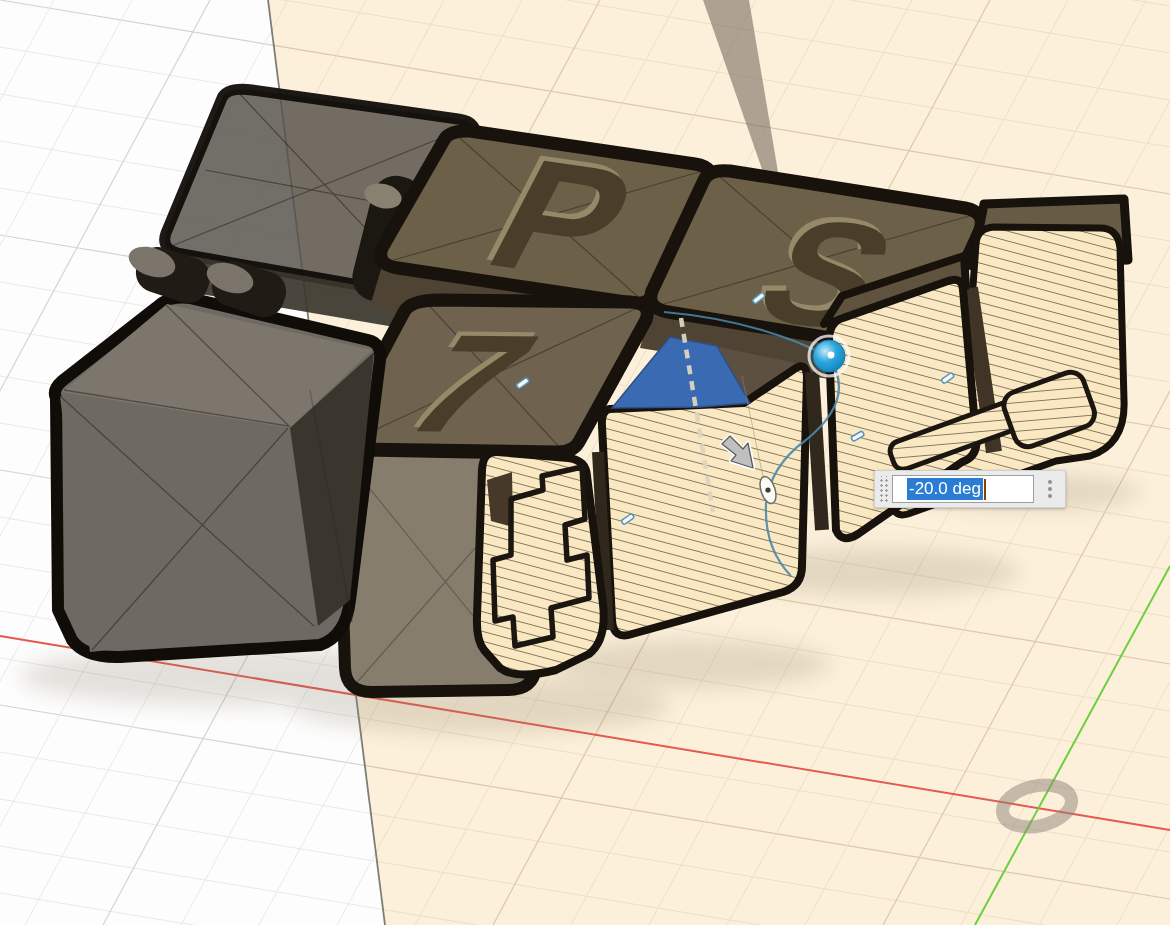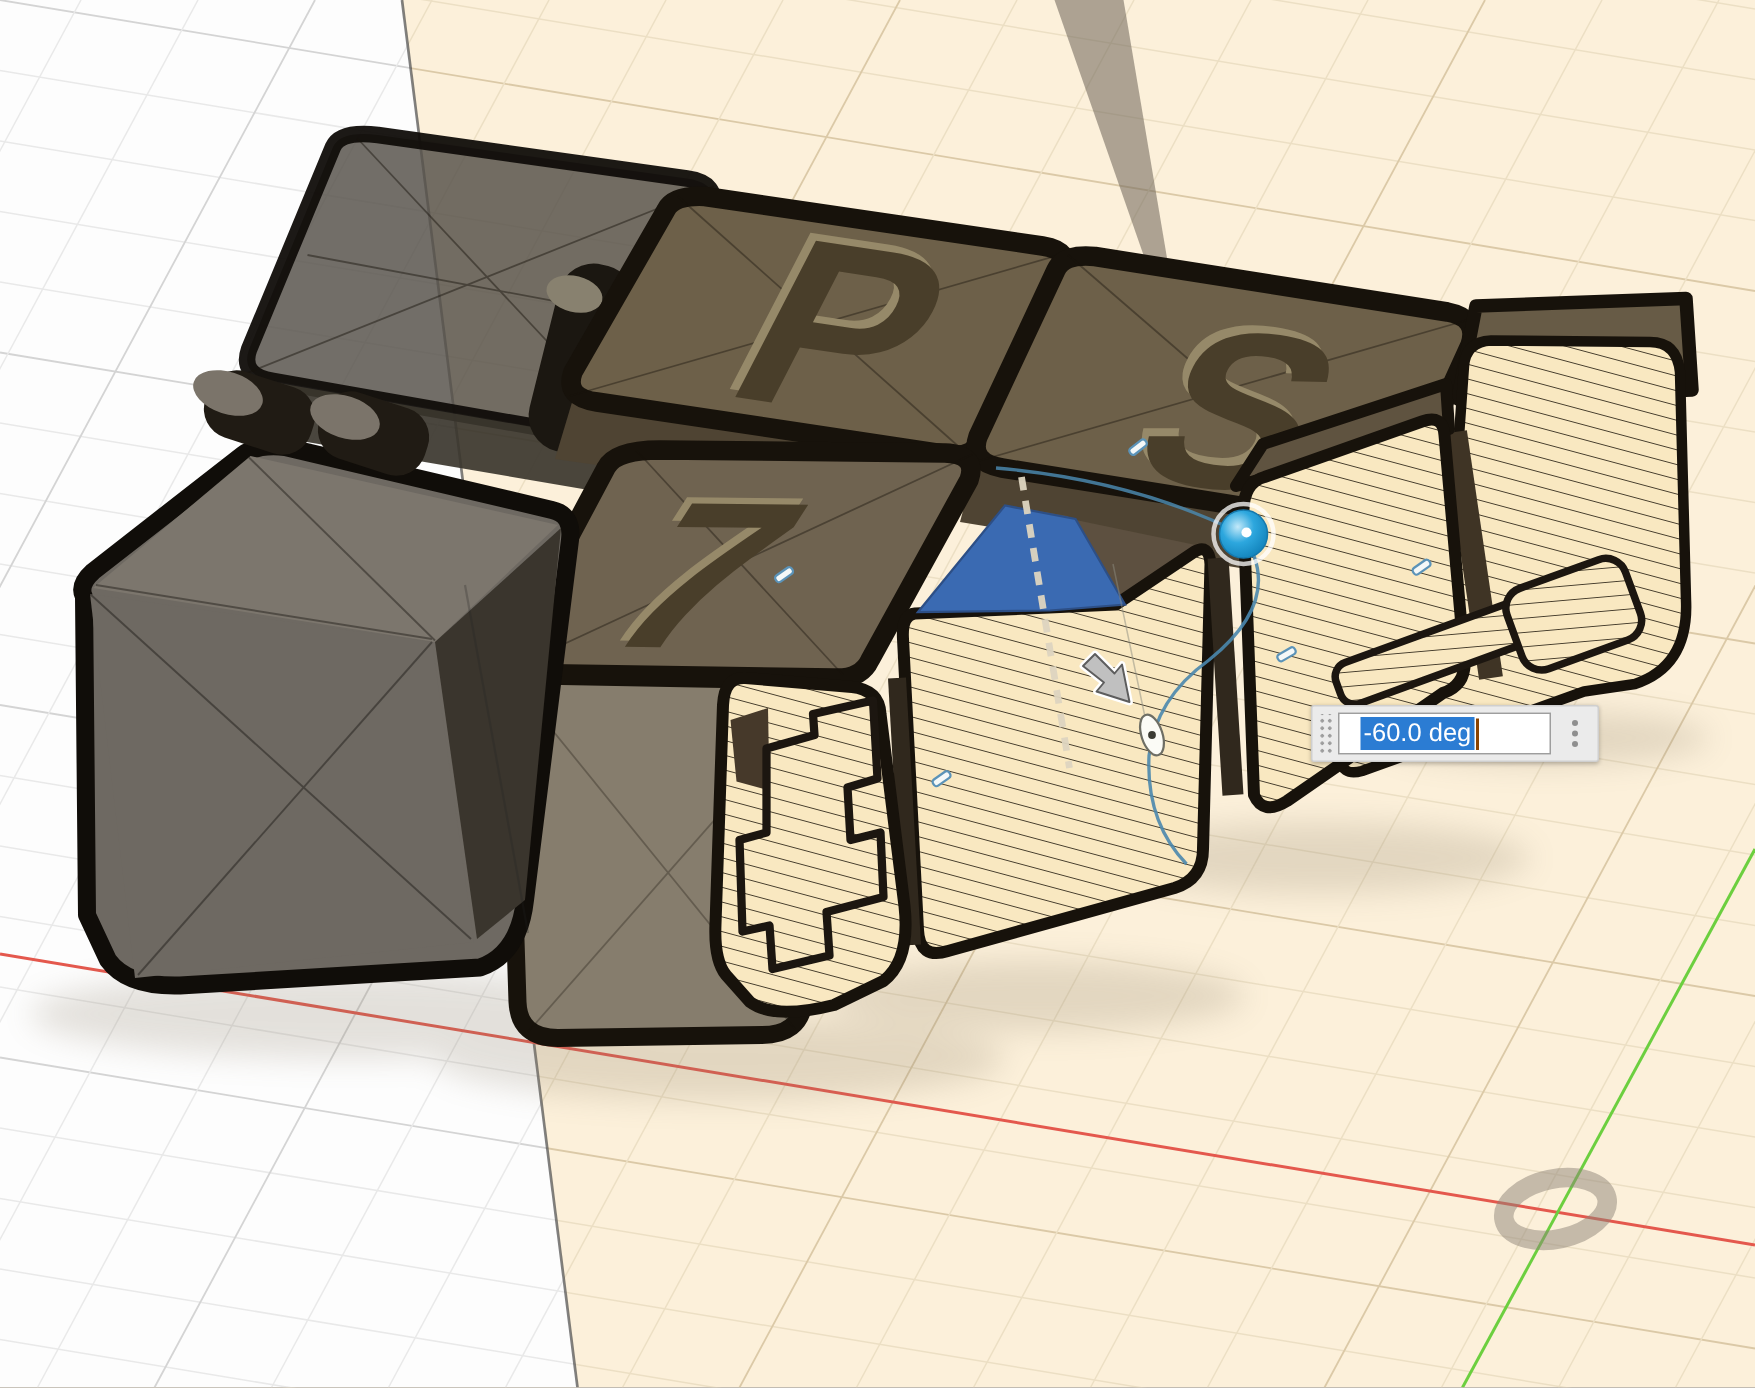--- a/index.html
+++ b/index.html
@@ -321,21 +321,21 @@
 
   <g>
     <path d="M753,468 L731,461 L736,455 L722,444 L730,436 L743,449 L748,443 Z" fill="none" stroke="#ffffff" stroke-width="4.5" stroke-linejoin="round"></path>
     <path d="M753,468 L731,461 L736,455 L722,444 L730,436 L743,449 L748,443 Z" fill="#c0c0c0" stroke="#5d5d5d" stroke-width="1.3" stroke-linejoin="round"></path>
   </g>
 </svg>
 
 <div class="angle-widget">
   <div class="grip"></div>
   <div class="angle-field">
-    <span class="sel">-60.0 deg</span>
+    <span class="sel">-20.0 deg</span>
     <span class="caret"></span>
   </div>
   <div class="kebab">
         <i></i>
         <i></i>
         <i></i>
       </div>
 </div>
 </div>
 

